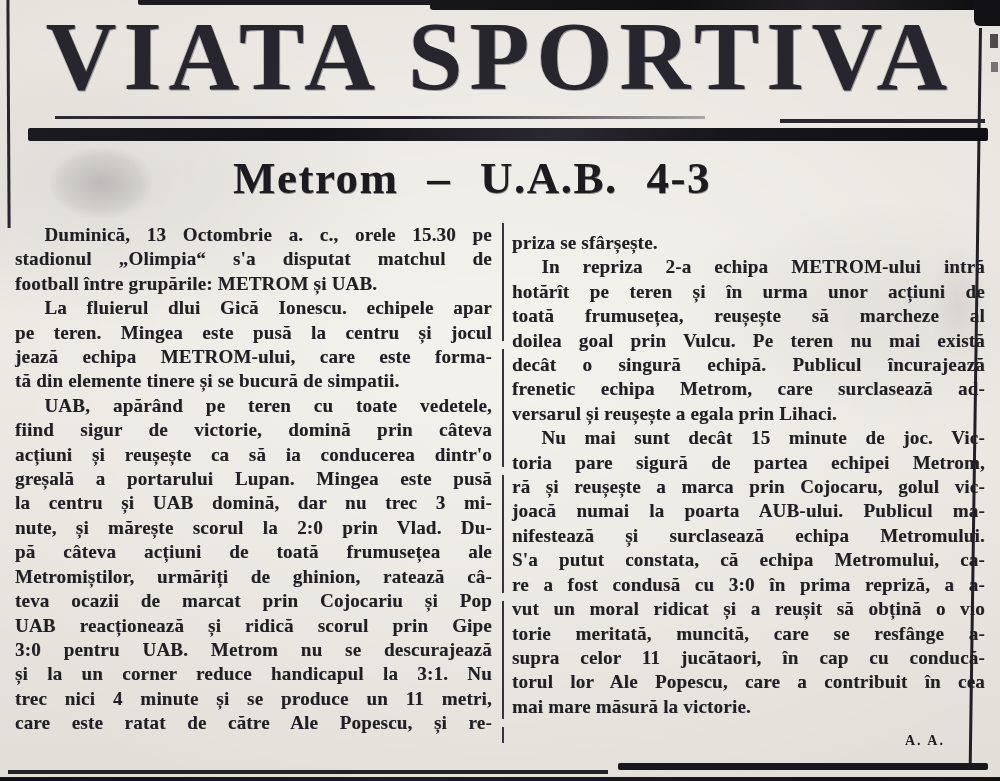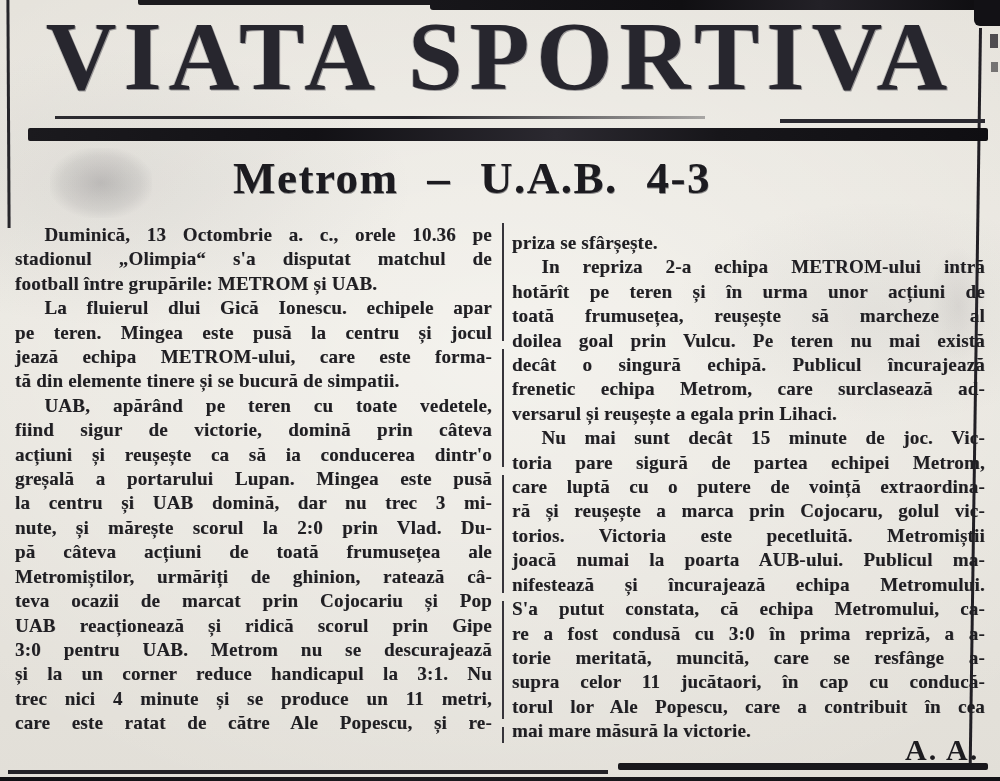--- a/index.html
+++ b/index.html
@@ -51,21 +51,21 @@
   .columns{position:absolute;left:15px;top:223px;width:970px;}
   .col{position:absolute;top:0;font-size:19px;font-weight:700;line-height:24.4px;
     letter-spacing:0.2px;text-shadow:0.4px 0.4px 0 rgba(45,44,50,0.38);}
   .col-left{left:0;width:477px;}
   .col-right{left:497px;width:473px;margin-top:8px;}
   .col-divider{position:absolute;left:487px;top:0;width:2px;height:520px;
     background:repeating-linear-gradient(to bottom,#36343a 0 118px,rgba(0,0,0,0) 118px 126px);}
   .line{text-align:justify;text-align-last:justify;white-space:normal;}
   .line-last{text-align-last:left;}
   .line-first{text-indent:1.55em;}
-  .signature{position:absolute;left:905px;top:733px;font-size:30px;font-weight:700;
+  .signature{position:absolute;left:905px;top:733px;font-size:14px;font-weight:700;
     letter-spacing:2px;color:#1d1c20;}
   
   .bottom-rule-left{position:absolute;left:8px;top:770px;width:600px;height:4px;background:#232227;}
   .bottom-rule-right{position:absolute;left:618px;top:763px;width:370px;height:7px;background:#19181c;border-radius:2px;}
   .bottom-edge{position:absolute;left:0;top:777px;width:100%;height:4px;
     background:linear-gradient(90deg,#111014 0%,#1c1b1f 40%,#121115 100%);}
 </style>
 </head>
 <body>
 
@@ -83,21 +83,21 @@
   <div class="rule-thin-left"></div>
   <div class="rule-thin-right"></div>
   <div class="rule-thick"></div>
 
   <div class="smudge-headline"></div>
   <div class="smudge-mid"></div>
   <div class="headline">Metrom – U.A.B. 4-3</div>
 
   <div class="columns">
     <div class="col col-left">
-        <div class="line line-first">Duminică, 13 Octombrie a. c., orele 10.36 pe</div>
+        <div class="line line-first">Duminică, 13 Octombrie a. c., orele 15.30 pe</div>
         <div class="line">stadionul „Olimpia“ s'a disputat matchul de</div>
         <div class="line line-last">football între grupările: METROM și UAB.</div>
         <div class="line line-first">La fluierul dlui Gică Ionescu. echipele apar</div>
         <div class="line">pe teren. Mingea este pusă la centru și jocul</div>
         <div class="line">jează echipa METROM-ului, care este forma-</div>
         <div class="line line-last">tă din elemente tinere și se bucură de simpatii.</div>
         <div class="line line-first">UAB, apărând pe teren cu toate vedetele,</div>
         <div class="line">fiind sigur de victorie, domină prin câteva</div>
         <div class="line">acțiuni și reușește ca să ia conducerea dintr'o</div>
         <div class="line">greșală a portarului Lupan. Mingea este pusă</div>
@@ -117,27 +117,26 @@
         <div class="line line-last">priza se sfârșește.</div>
         <div class="line line-first">In repriza 2-a echipa METROM-ului intră</div>
         <div class="line">hotărît pe teren și în urma unor acțiuni de</div>
         <div class="line">toată frumusețea, reușește să marcheze al</div>
         <div class="line">doilea goal prin Vulcu. Pe teren nu mai există</div>
         <div class="line">decât o singură echipă. Publicul încurajează</div>
         <div class="line">frenetic echipa Metrom, care surclasează ad-</div>
         <div class="line line-last">versarul și reușește a egala prin Lihaci.</div>
         <div class="line line-first">Nu mai sunt decât 15 minute de joc. Vic-</div>
         <div class="line">toria pare sigură de partea echipei Metrom,</div>
-        <div class="line">care luptă cu o putere de voință extraordina-</div>
         <div class="line">ră și reușește a marca prin Cojocaru, golul vic-</div>
-        <div class="line">torios. Victoria este pecetluită. Metromiștii</div>
         <div class="line">joacă numai la poarta AUB-ului. Publicul ma-</div>
-        <div class="line">nifestează și încurajează echipa Metromului.</div>
+        <div class="line">nifestează și surclasează echipa Metromului.</div>
         <div class="line">S'a putut constata, că echipa Metromului, ca-</div>
         <div class="line">re a fost condusă cu 3:0 în prima repriză, a a-</div>
+        <div class="line">vut un moral ridicat și a reușit să obțină o vio</div>
         <div class="line">torie meritată, muncită, care se resfânge a-</div>
         <div class="line">supra celor 11 jucătaori, în cap cu conducă-</div>
         <div class="line">torul lor Ale Popescu, care a contribuit în cea</div>
         <div class="line line-last">mai mare măsură la victorie.</div>
       </div>
   </div>
 
   <div class="signature">A. A.</div>
 
   <div class="bottom-rule-left"></div>

